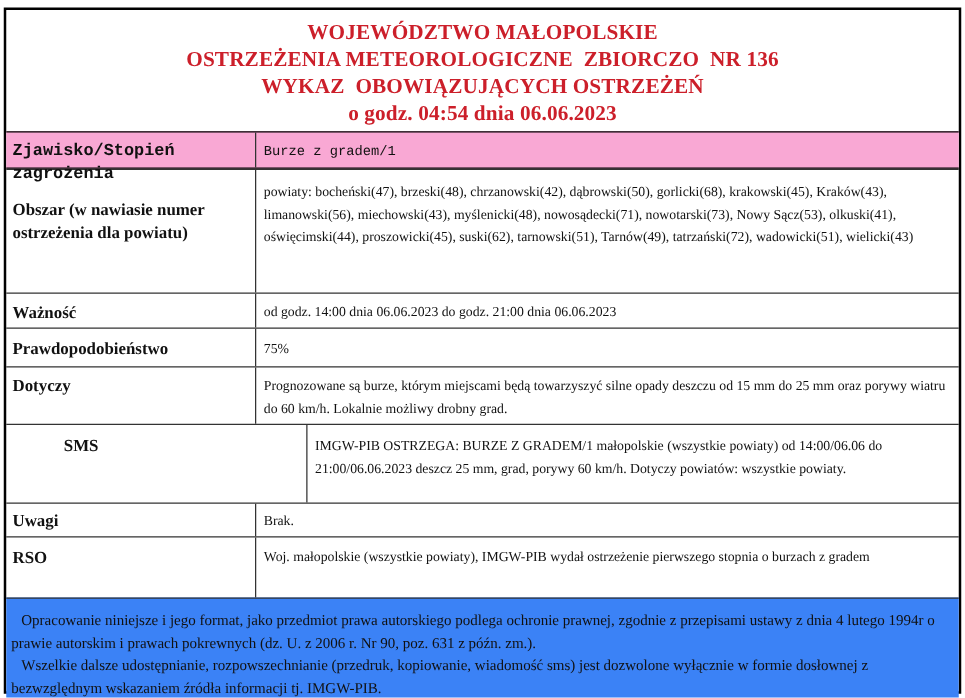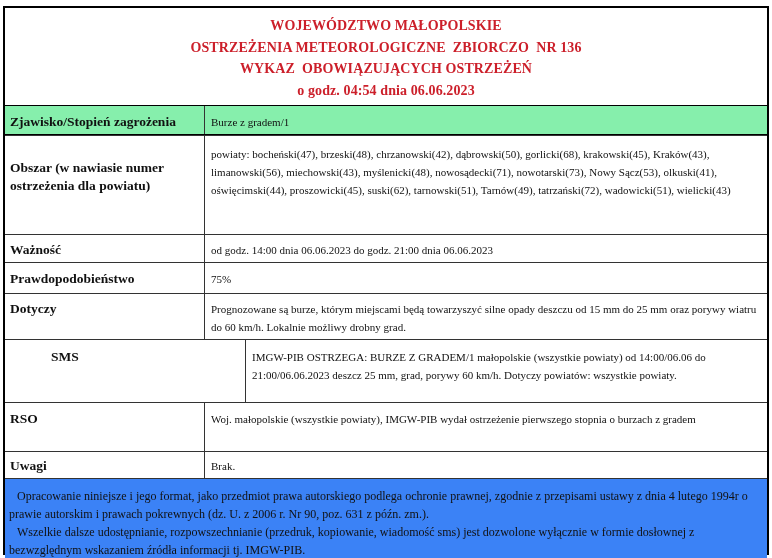--- a/index.html
+++ b/index.html
@@ -25,21 +25,21 @@
       box-sizing: border-box;
       background: #ffffff;
     }
     .header {
       height: 97px;
       box-sizing: border-box;
       padding-top: 7px;
       text-align: center;
       color: #cc1f2a;
       font-weight: bold;
-      font-size: 14px;
+      font-size: 17px;
       line-height: 21.5px;
       letter-spacing: 0.1px;
     }
     .header div { white-space: pre; }
     .row {
       display: flex;
       border-top: 1px solid #333333;
       box-sizing: border-box;
     }
     .row .label {
@@ -53,23 +53,24 @@
       line-height: 18px;
     }
     .row .value {
       flex: 1;
       box-sizing: border-box;
       padding: 5px 8px 0 6px;
       font-size: 11px;
       line-height: 18px;
     }
     .row.highlight {
-      background: #86efac;
+      background: #f9a8d4;
       border-top: 1px solid #000000;
       border-bottom: 1px solid #000000;
+      font-family: Liberation Mono, monospace;
     }
     .row.highlight .label { padding-top: 7px; }
     .row.highlight .value { padding-top: 7px; }
     .r-phenom { height: 30px; }
     .r-area { height: 99px; }
     .r-area .value { padding-top: 9px; }
     .r-area .label { padding-top: 23px; }
     .r-validity { height: 28px; justify-content: space-between; }
     .r-validity .label, .r-validity .value { padding-top: 6px; }
     .r-prob { height: 31px; }
@@ -131,28 +132,28 @@
   <div class="row r-course">
     <div class="label">Dotyczy</div>
     <div class="value">Prognozowane są burze, którym miejscami będą towarzyszyć  silne opady deszczu od 15 mm do 25 mm oraz porywy wiatru do 60 km/h. Lokalnie możliwy drobny grad.</div>
   </div>
 
   <div class="row r-sms">
     <div class="label">SMS</div>
     <div class="value">IMGW-PIB OSTRZEGA: BURZE Z GRADEM/1 małopolskie (wszystkie powiaty) od 14:00/06.06 do 21:00/06.06.2023 deszcz 25 mm, grad, porywy 60 km/h. Dotyczy powiatów: wszystkie powiaty.</div>
   </div>
 
+  <div class="row r-notes">
+    <div class="label">Uwagi</div>
+    <div class="value">Brak.</div>
+  </div>
+
   <div class="row r-rso">
     <div class="label">RSO</div>
     <div class="value">Woj. małopolskie (wszystkie powiaty), IMGW-PIB wydał ostrzeżenie pierwszego stopnia o burzach z gradem</div>
-  </div>
-
-  <div class="row r-notes">
-    <div class="label">Uwagi</div>
-    <div class="value">Brak.</div>
   </div>
 
   <div class="footer">
     <p>Opracowanie niniejsze i jego format, jako przedmiot prawa autorskiego podlega ochronie prawnej, zgodnie z przepisami ustawy z dnia 4 lutego 1994r o prawie autorskim i prawach pokrewnych (dz. U. z 2006 r. Nr 90, poz. 631 z późn.  zm.).</p>
     <p>Wszelkie dalsze udostępnianie, rozpowszechnianie (przedruk, kopiowanie, wiadomość   sms) jest dozwolone wyłącznie w formie dosłownej z bezwzględnym wskazaniem źródła  informacji tj. IMGW-PIB.</p>
   </div>
 
 </div>
 
 </body></html>

